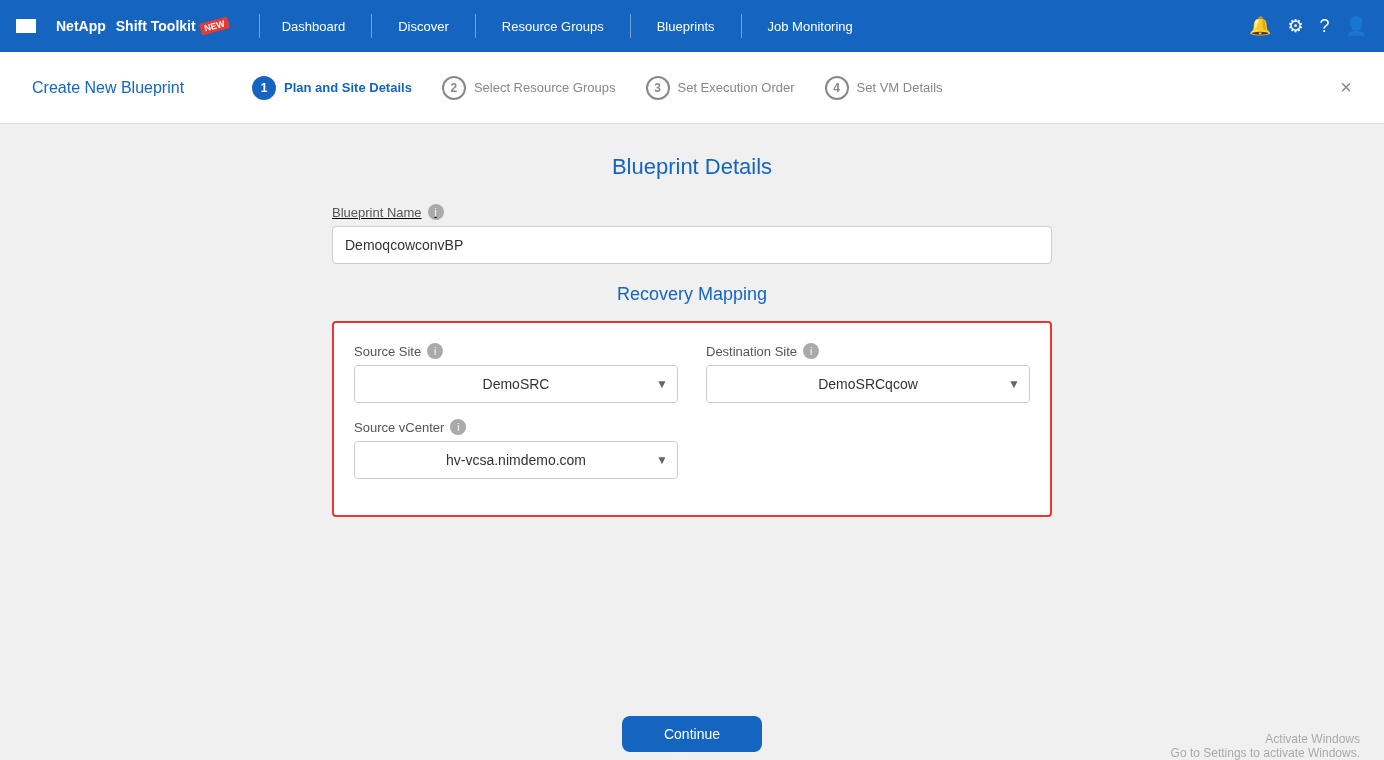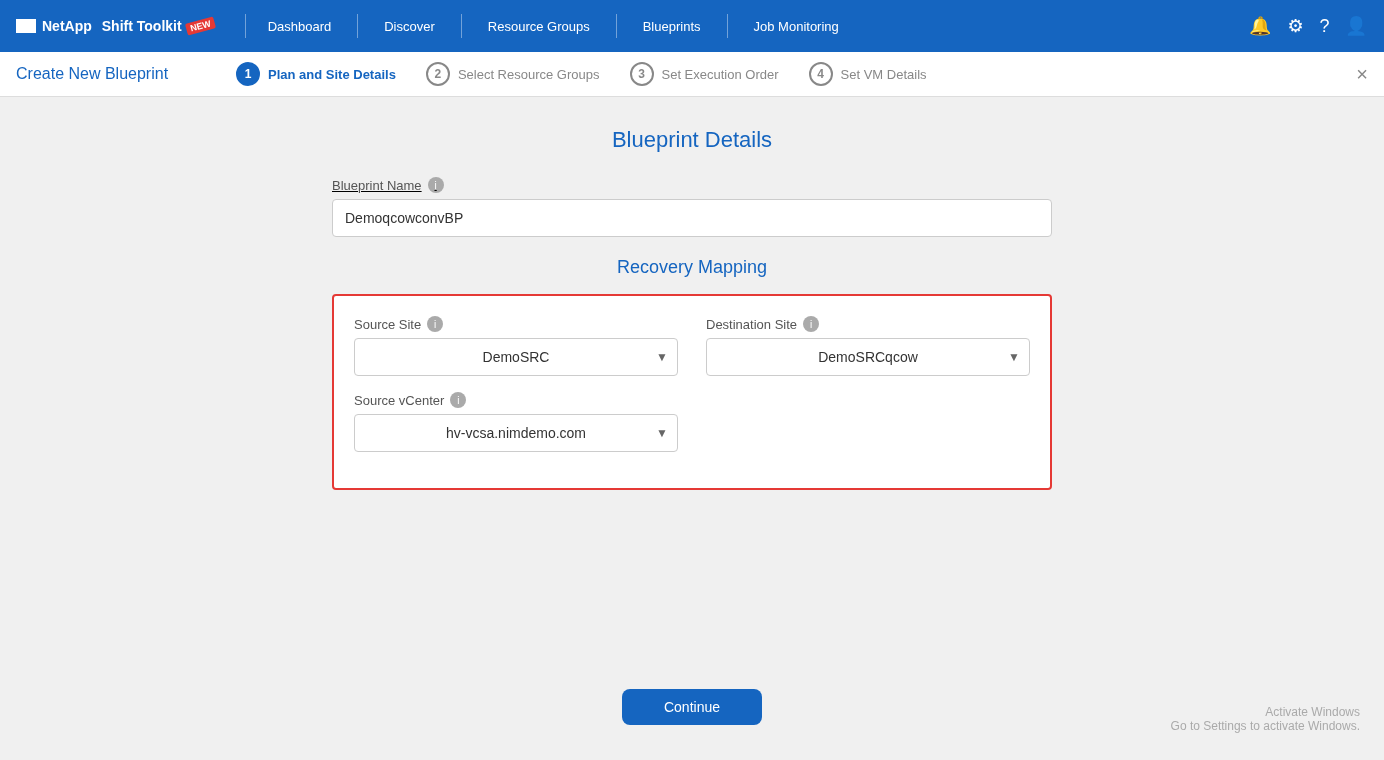--- a/index.html
+++ b/index.html
@@ -10,21 +10,21 @@
       background: #1565c0;
       display: flex;
       align-items: center;
       height: 52px;
       padding: 0 16px;
       color: white;
     }
     .nav-logo {
       display: flex;
       align-items: center;
-      gap: 6px;
+      gap: 20px;
       font-size: 14px;
       font-weight: bold;
       margin-right: 10px;
     }
     .nav-logo-icon {
       width: 20px;
       height: 14px;
       background: white;
       display: inline-block;
     }
@@ -76,22 +76,22 @@
       background: none;
       border: none;
     }
 
     
     .wizard-header {
       background: white;
       border-bottom: 1px solid #ddd;
       display: flex;
       align-items: center;
-      height: 45px;
-      padding: 0 16px;
+      height: 72px;
+      padding: 0 32px;
     }
     .wizard-title {
       color: #1565c0;
       font-size: 16px;
       font-weight: 500;
       margin-right: 40px;
       min-width: 180px;
     }
     .wizard-steps {
       display: flex;

